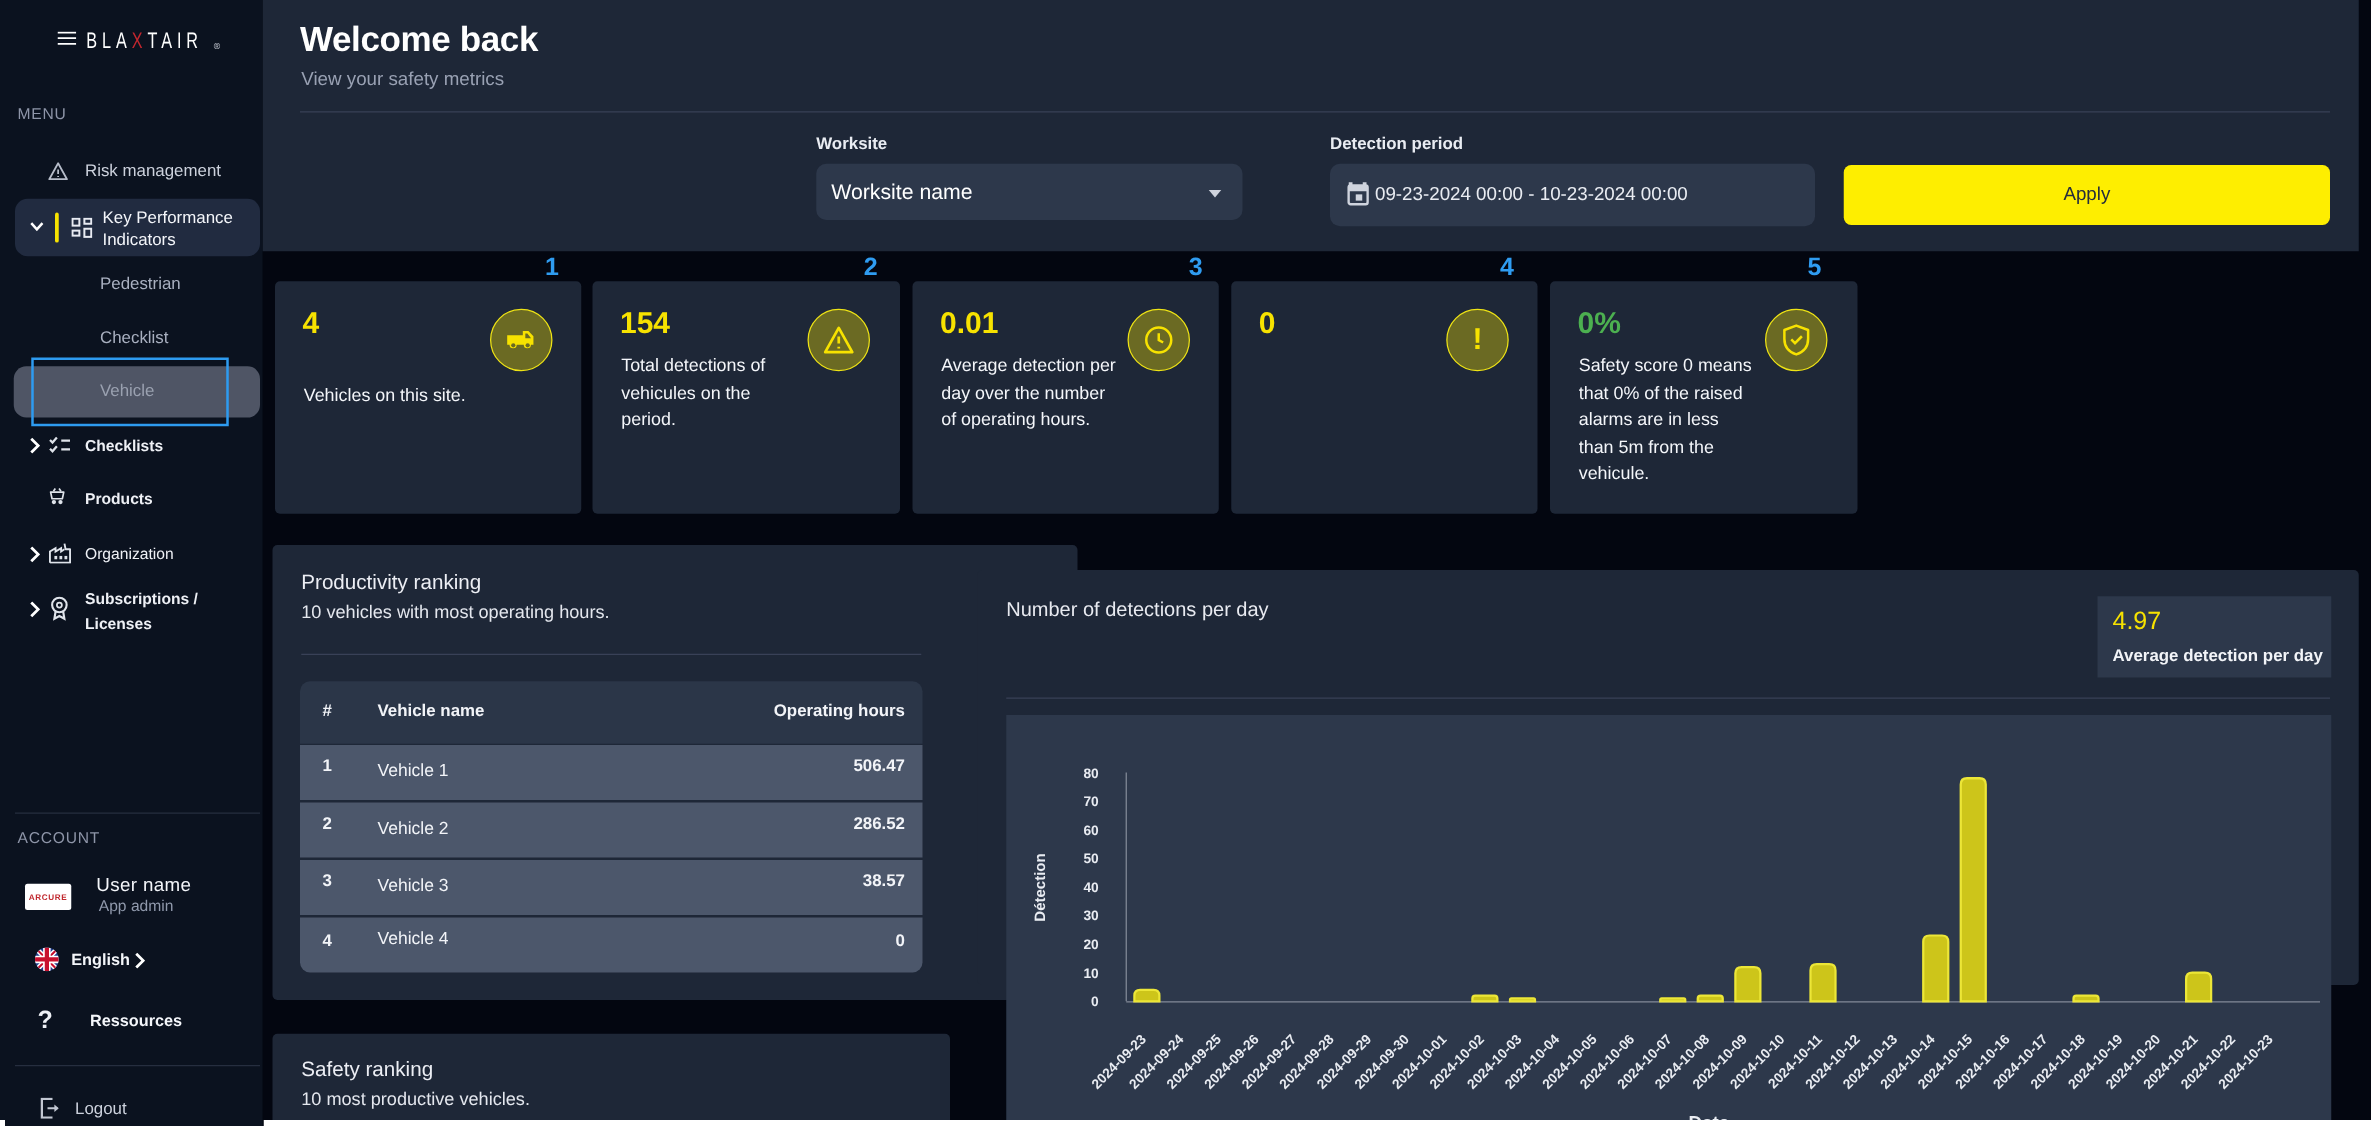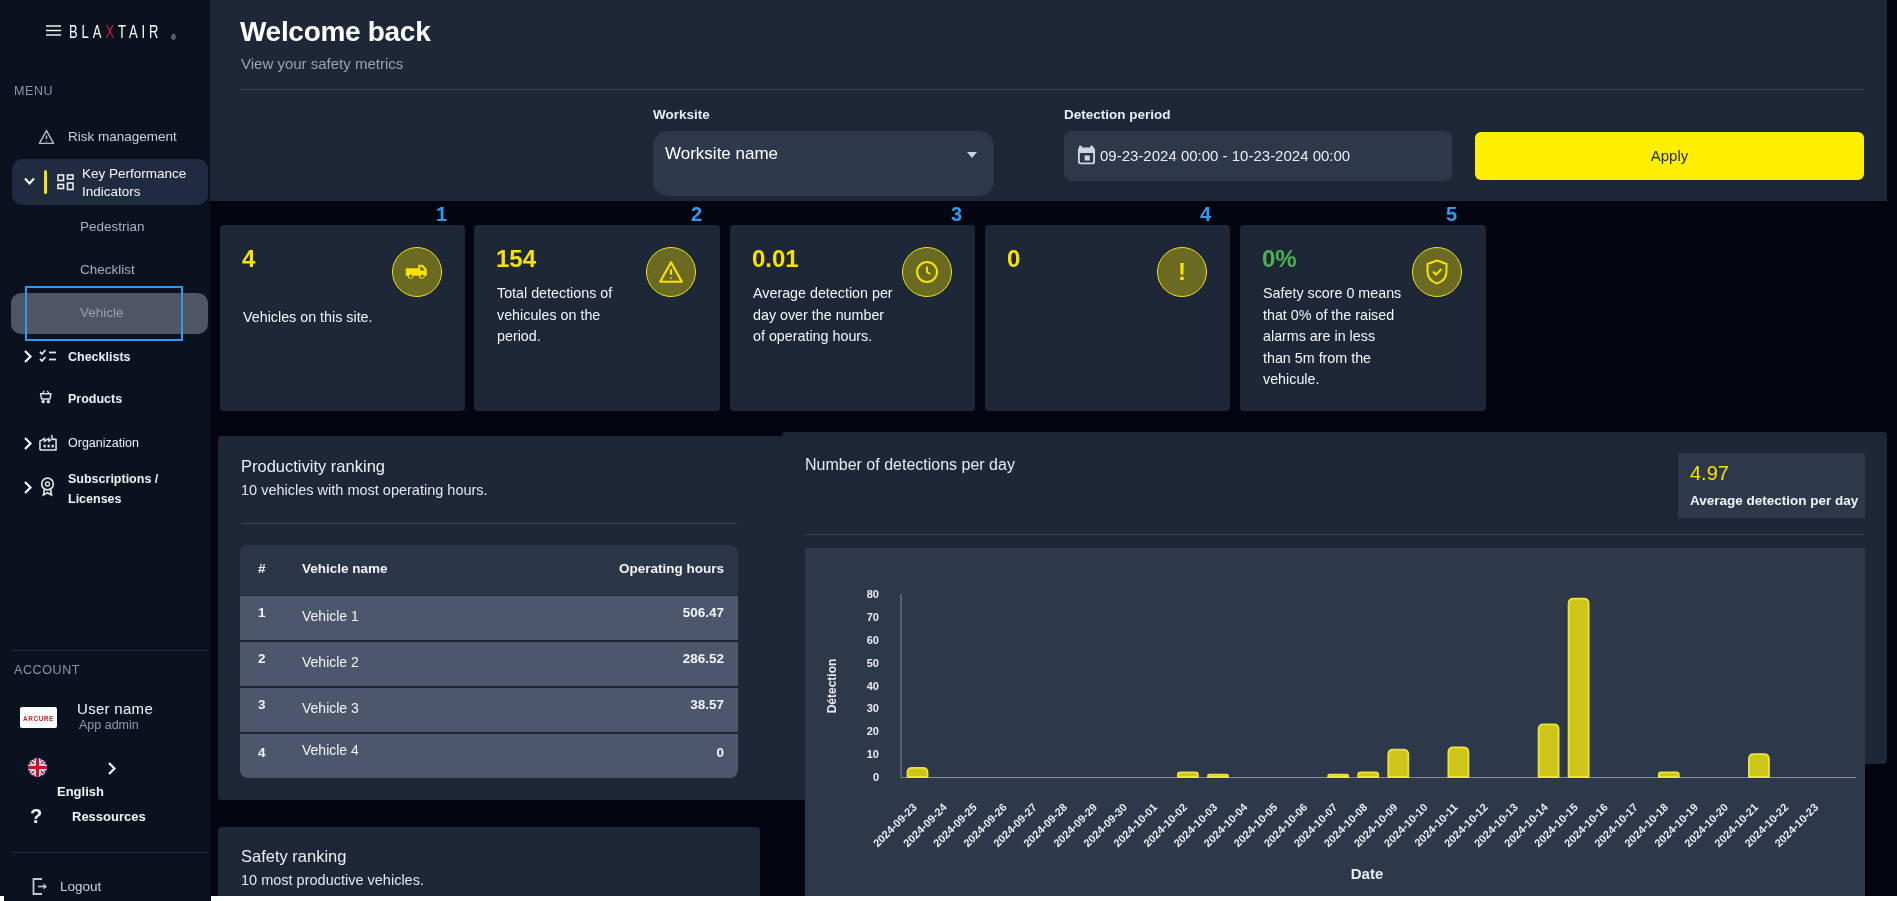--- a/index.html
+++ b/index.html
@@ -34,21 +34,21 @@
 </style>
 </head>
 <body>
 
 <div id="hdr" class="abs">
   <h1 class="welcome abs" style="left:30px; top:16px;">Welcome back</h1>
   <div class="sub abs" style="left:31px; top:55px;">View your safety metrics</div>
   <div class="hr abs" style="left:30px; top:89px; width:1624px; background:#394157;"></div>
 
   <div class="lbl abs" style="left:443px; top:107px;">Worksite</div>
-  <div class="input abs" style="left:443px; top:131px; width:341px; height:65px;border-radius:15px;">
+  <div class="input abs" style="left:443px; top:131px; width:341px; height:45px;">
     <span style="position:absolute; left:12px; top:13px; font-size:17px;">Worksite name</span>
     <svg style="position:absolute; right:16px; top:20px;" width="12" height="8" viewBox="0 0 12 8">
         <path d="M1 1 L6 7 L11 1 Z" fill="#cfd4de"></path>
       </svg>
   </div>
 
   <div class="lbl abs" style="left:854px; top:107px;">Detection period</div>
   <div class="input abs" style="left:854px; top:131px; width:388px; height:50px;">
     <svg style="position:absolute; left:13px; top:14px;" width="19" height="20" viewBox="0 0 19 20">
       <rect x="2" y="0.8" width="3" height="4" fill="#cfd4de"></rect>
@@ -149,21 +149,21 @@
       <span class="abs" style="right:14px; top:11px; font-weight:700;">0</span>
     </div>
   </div>
 </div>
 
 <div class="card" id="safety" style="left:218px; top:827px; width:542px; height:74px; border-radius:4px 4px 0 0;">
   <div class="ctitle abs" style="left:23px; top:20px;">Safety ranking</div>
   <div class="csub abs" style="left:23px; top:45px;">10 most productive vehicles.</div>
 </div>
 
-<div class="card" id="chart" style="left:782px; top:432px; width:1105px; height:332px;padding-left:18px;">
+<div class="card" id="chart" style="left:782px; top:456px; width:1105px; height:332px;padding-left:18px;">
   <div class="abs" style="left:23px; top:24px; color:#e8eaf0; font-size:16px;">Number of detections per day</div>
   <div class="abs" style="left:896px; top:21px; width:187px; height:65px; background:#2d384b;">
     <div class="abs" style="left:12px; top:9px; color:#f7e200; font-size:20px;">4.97</div>
     <div class="abs" style="left:12px; top:40px; color:#f2f4f8; font-size:13.5px; font-weight:700; white-space:nowrap;">Average detection per day</div>
   </div>
   <div class="hr abs" style="left:23px; top:102px; width:1059px; background:#394157;"></div>
   <div class="abs" id="plot" style="left:23px; top:116px; width:1060px; height:349px; background:#2d384b;">
       <svg width="1060" height="349" style="position:absolute;left:0;top:0;">
 <path d="M96 46.0 V229" stroke="#838a98" stroke-width="1"></path>
 <path d="M96 229.5 H1051" stroke="#838a98" stroke-width="1"></path>
@@ -324,21 +324,21 @@
         </clipPath>
       </defs>
     <g clip-path="url(#fc)">
       <rect width="19" height="19" fill="#23408f"></rect>
       <path d="M0 0 L19 19 M19 0 L0 19" stroke="#fff" stroke-width="4"></path>
       <path d="M0 0 L19 19 M19 0 L0 19" stroke="#c8102e" stroke-width="1.6"></path>
       <path d="M9.5 0 V19 M0 9.5 H19" stroke="#fff" stroke-width="6"></path>
       <path d="M9.5 0 V19 M0 9.5 H19" stroke="#c8102e" stroke-width="3.4"></path>
     </g>
   </svg>
-  <div class="abs" style="left:57px; top:760px; color:#f4f6fa; font-size:13px; font-weight:700;margin-top:24px;">English</div>
+  <div class="abs" style="left:57px; top:760px; color:#f4f6fa; font-size:13px; font-weight:700;">English</div>
   <svg class="abs" style="left:108px; top:762px;" width="8" height="13" viewBox="0 0 8 13" fill="none" stroke="#fff" stroke-width="2.2">
       <path d="M1 1 L6.5 6.5 L1 12"></path>
     </svg>
 
   <div class="abs" style="left:30px; top:805px; color:#eef0f5; font-size:20px; font-weight:700;">?</div>
   <div class="abs" style="left:72px; top:809px; color:#f4f6fa; font-size:13px; font-weight:700;">Ressources</div>
 
   <div class="hr abs" style="left:12px; top:852px; width:196px;"></div>
 
   <svg class="abs" style="left:32px; top:878px;" width="16" height="17" viewBox="0 0 16 17" fill="none" stroke="#c2c7d2" stroke-width="1.8">

